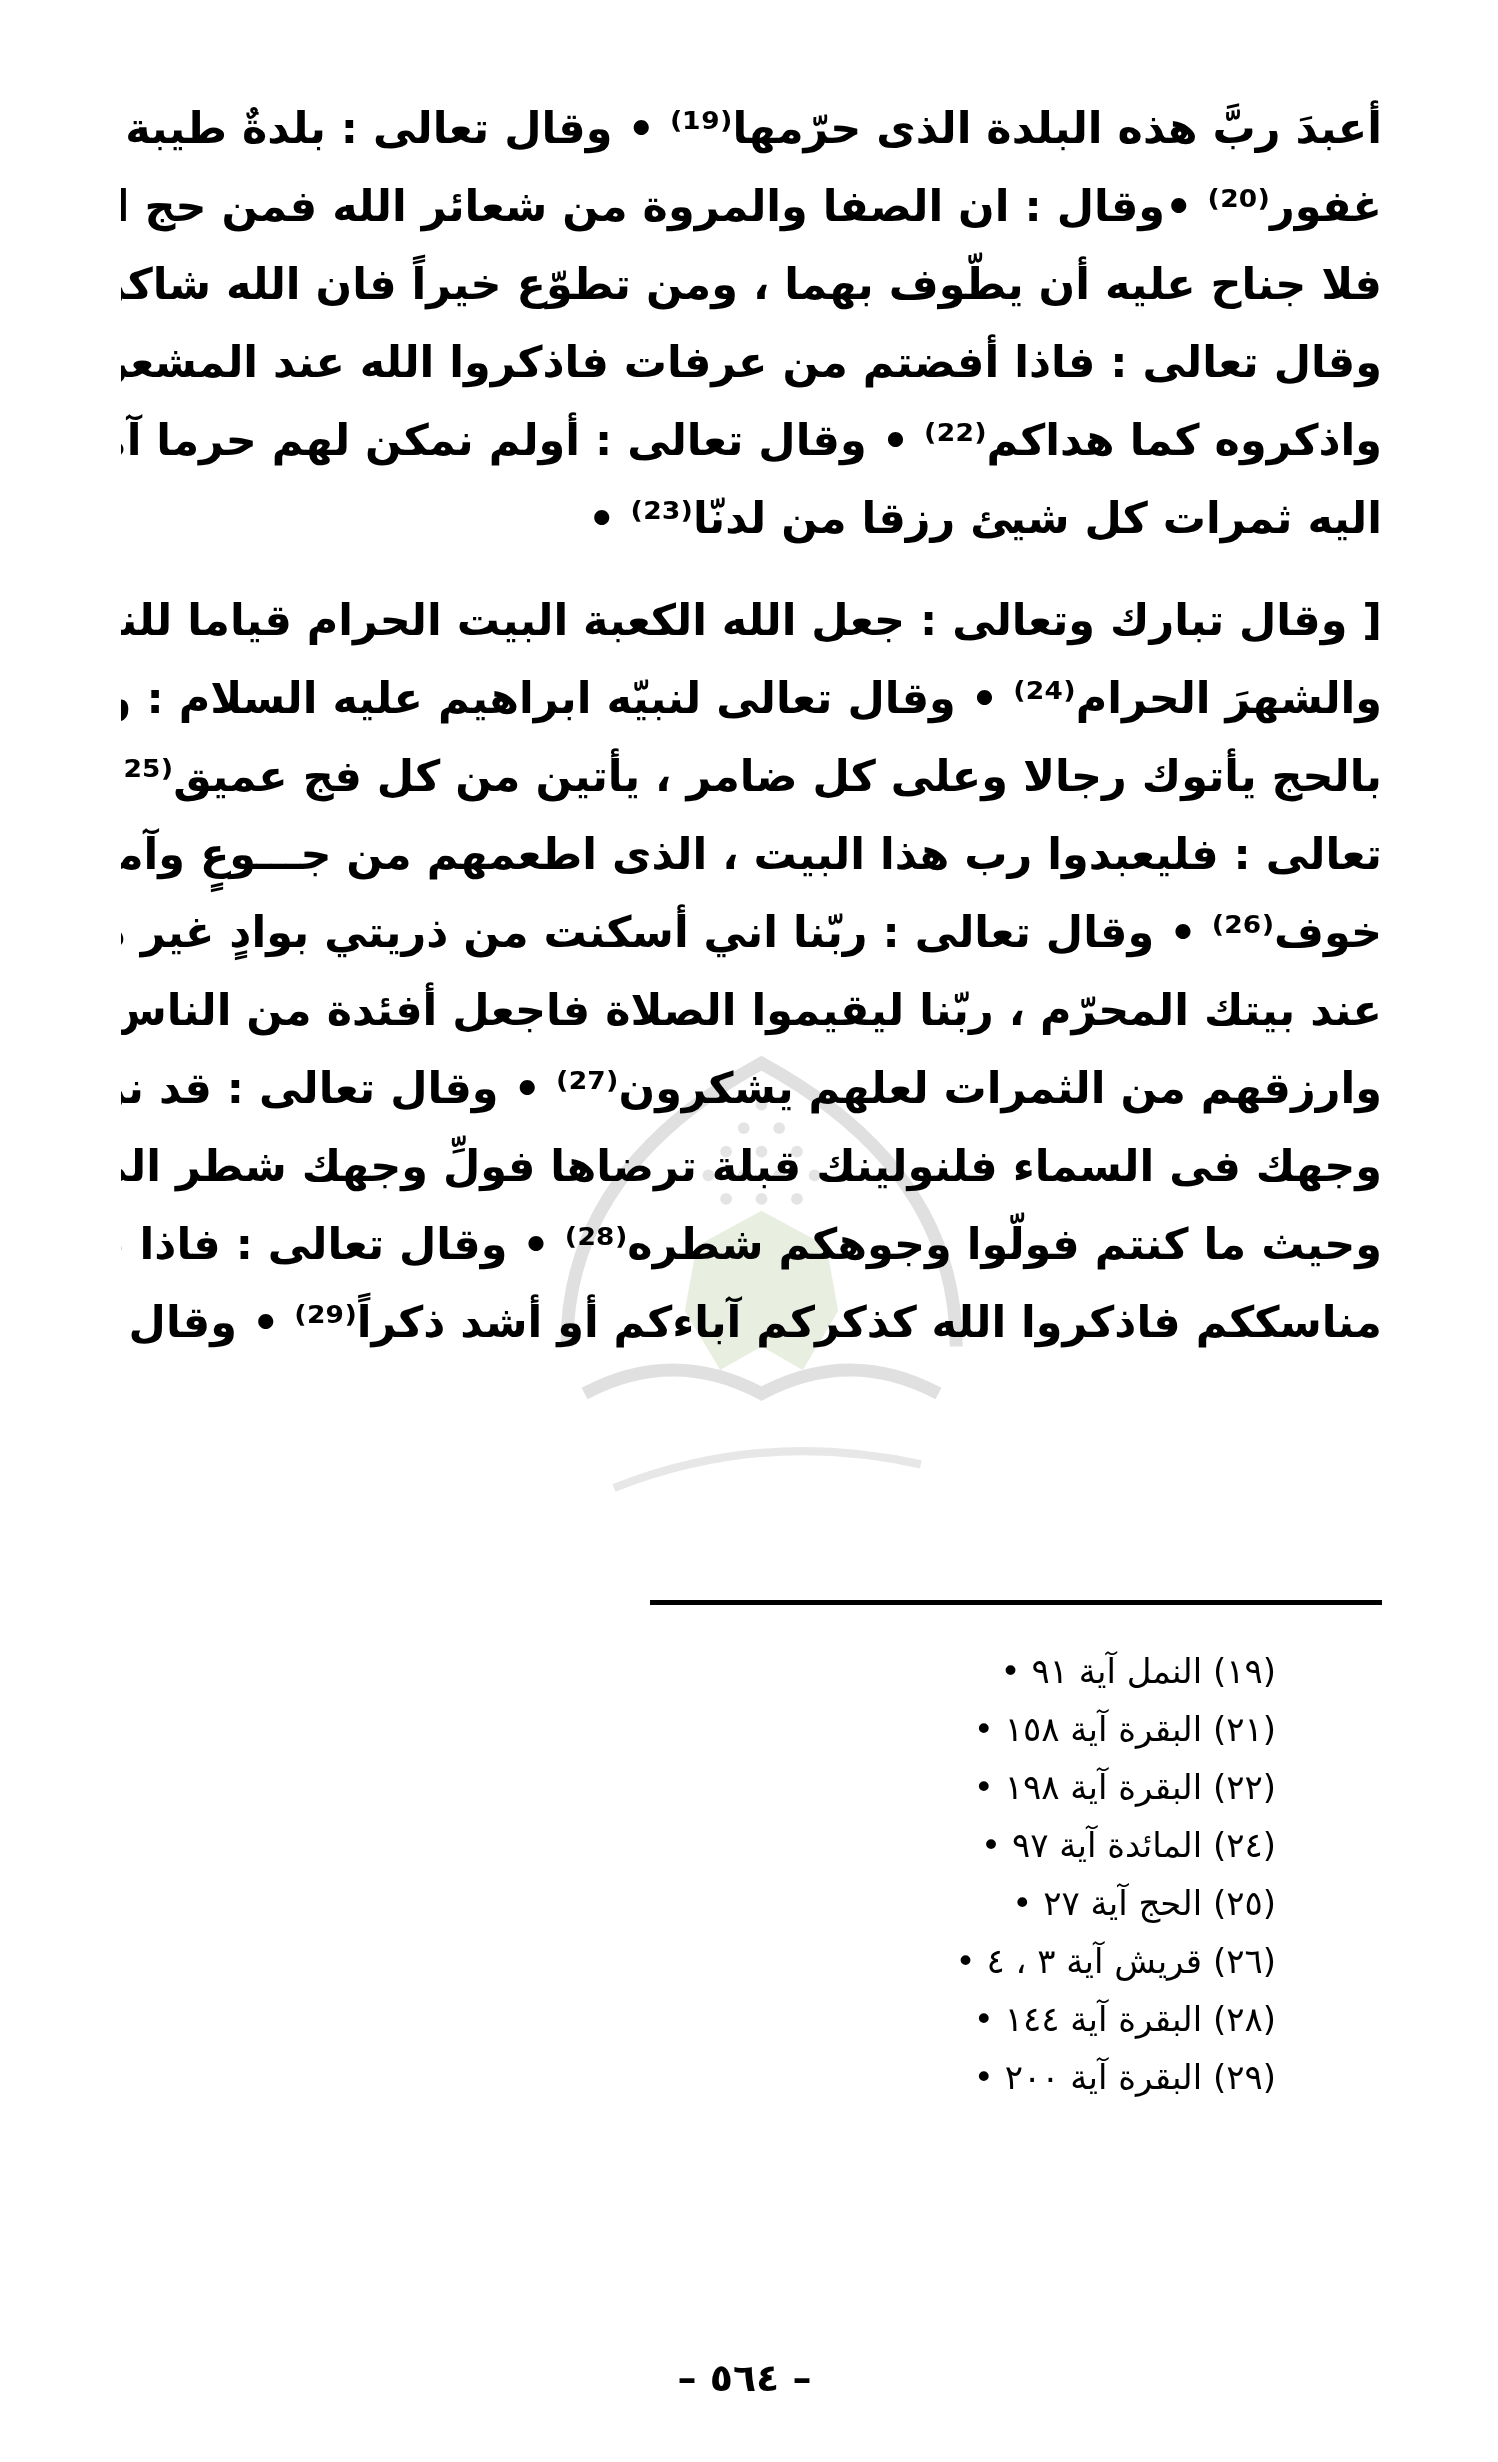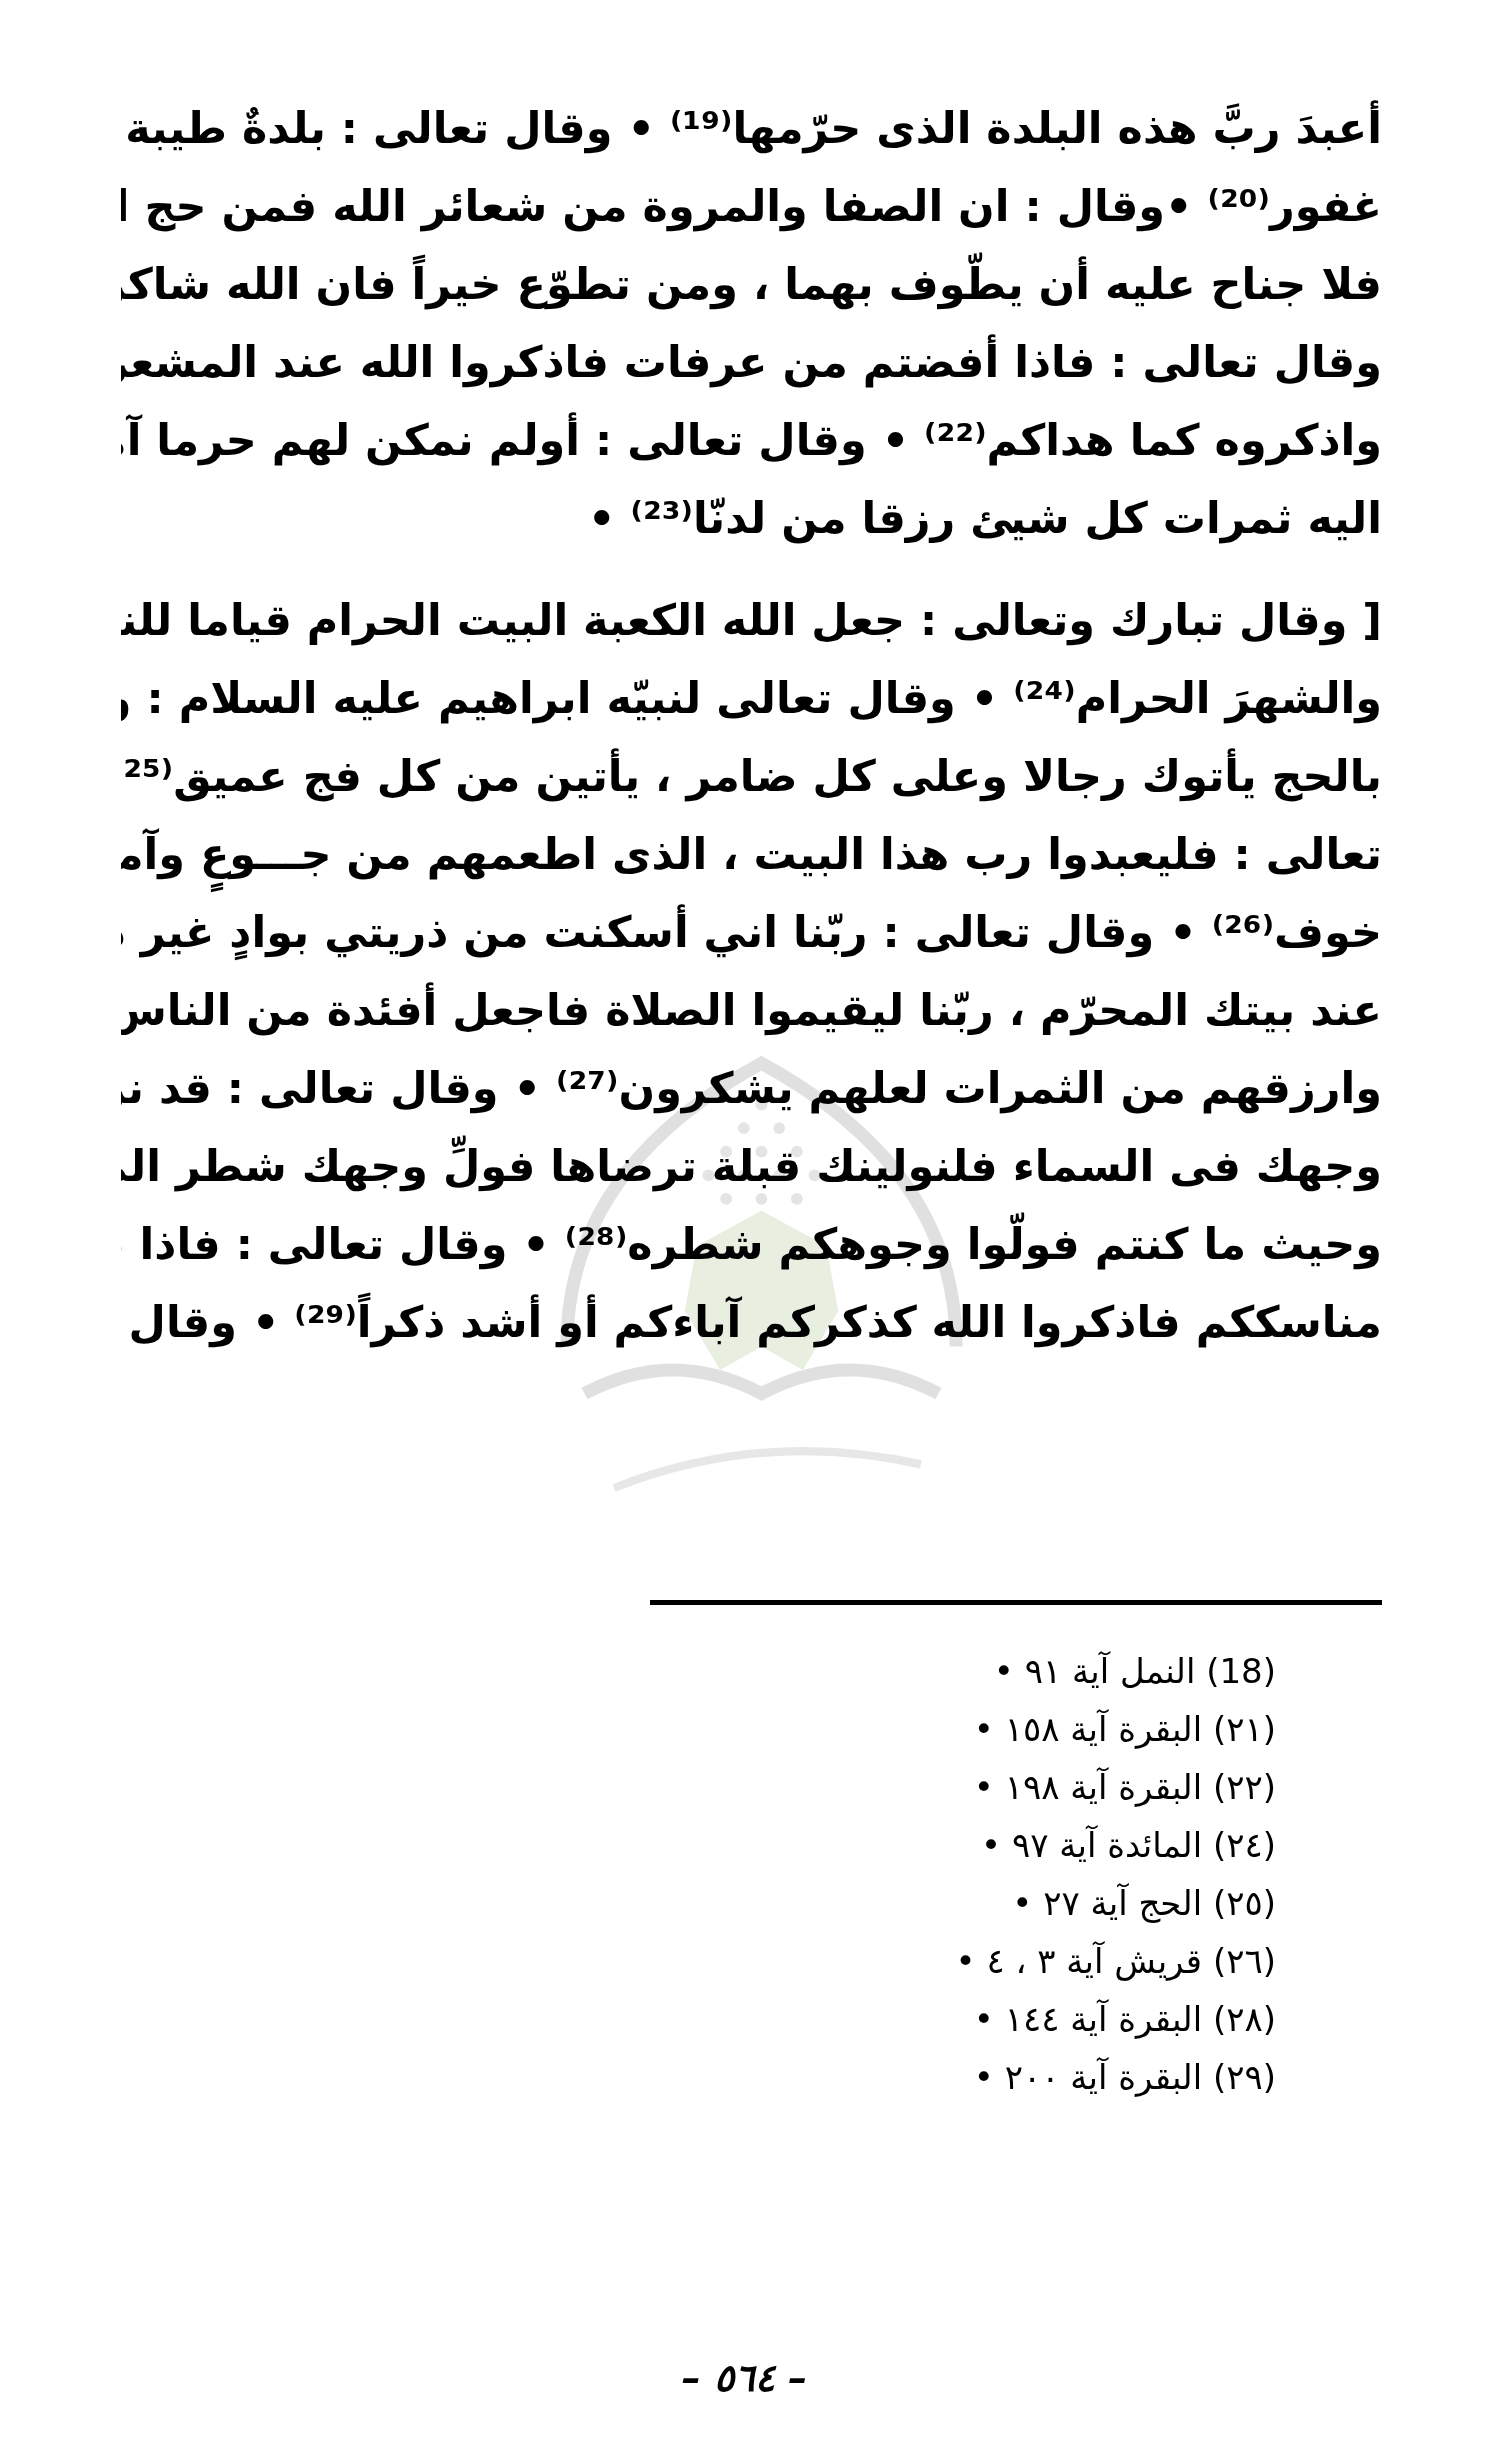--- a/index.html
+++ b/index.html
@@ -9,21 +9,21 @@
   .watermark { position: absolute; left: 496px; top: 1016px; width: 531px; height: 531px; opacity: 0.55; pointer-events: none; }
   .body-text { position: absolute; left: 121px; width: 1261px; top: 89px; direction: rtl; }
   .line { height: 78px; line-height: 78px; font-size: 43px; font-weight: bold;
           text-align: justify; text-align-last: justify; white-space: nowrap; overflow: hidden; }
   .line.last { text-align-last: right; }
   .para-gap { height: 23.6px; }
   .rule { position: absolute; left: 650px; top: 1600px; width: 732px; height: 5.3px; background: #000; }
   .footnotes { position: absolute; left: 709px; width: 567px; top: 1642px; direction: rtl; }
   .fn { height: 58px; line-height: 58px; font-size: 34px; text-align: right; white-space: nowrap; }
   .page-number { position: absolute; left: 638px; width: 213px; top: 2356px; text-align: center;
-                 font-size: 38px; font-weight: bold; direction: rtl; font-style: italic; }
+                 font-size: 38px; font-weight: bold; direction: rtl; }
 </style>
 </head>
 <body>
 
 <div class="page">
 
   <svg class="watermark" viewBox="0 0 900 900">
     <g fill="none" stroke="#c8c8c8" stroke-width="22">
       <path d="M120 560 Q120 260 450 80 Q780 260 780 560"></path>
       <path d="M150 640 Q300 560 450 640 Q600 560 750 640"></path>
@@ -67,21 +67,21 @@
       <div class="line">وارزقهم من الثمرات لعلهم يشكرون⁽²⁷⁾ • وقال تعالى : قد نرى تقلب</div>
       <div class="line">وجهك فى السماء فلنولينك قبلة ترضاها فولِّ وجهك شطر المسجد الحرام ،</div>
       <div class="line">وحيث ما كنتم فولّوا وجوهكم شطره⁽²⁸⁾ • وقال تعالى : فاذا قضيتـــم</div>
       <div class="line">مناسككم فاذكروا الله كذكركم آباءكم أو أشد ذكراً⁽²⁹⁾ • وقال تعالى :</div>
     </div>
   </div>
 
   <div class="rule"></div>
 
   <div class="footnotes">
-    <div class="fn">(18) النمل آية ٩١ •</div>
+    <div class="fn">(١٩) النمل آية ٩١ •</div>
     <div class="fn">(٢١) البقرة آية ١٥٨ •</div>
     <div class="fn">(٢٢) البقرة آية ١٩٨ •</div>
     <div class="fn">(٢٤) المائدة آية ٩٧ •</div>
     <div class="fn">(٢٥) الحج آية ٢٧ •</div>
     <div class="fn">(٢٦) قريش آية ٣ ، ٤ •</div>
     <div class="fn">(٢٨) البقرة آية ١٤٤ •</div>
     <div class="fn">(٢٩) البقرة آية ٢٠٠ •</div>
   </div>
 
   <div class="page-number">– ٥٦٤ –</div>

